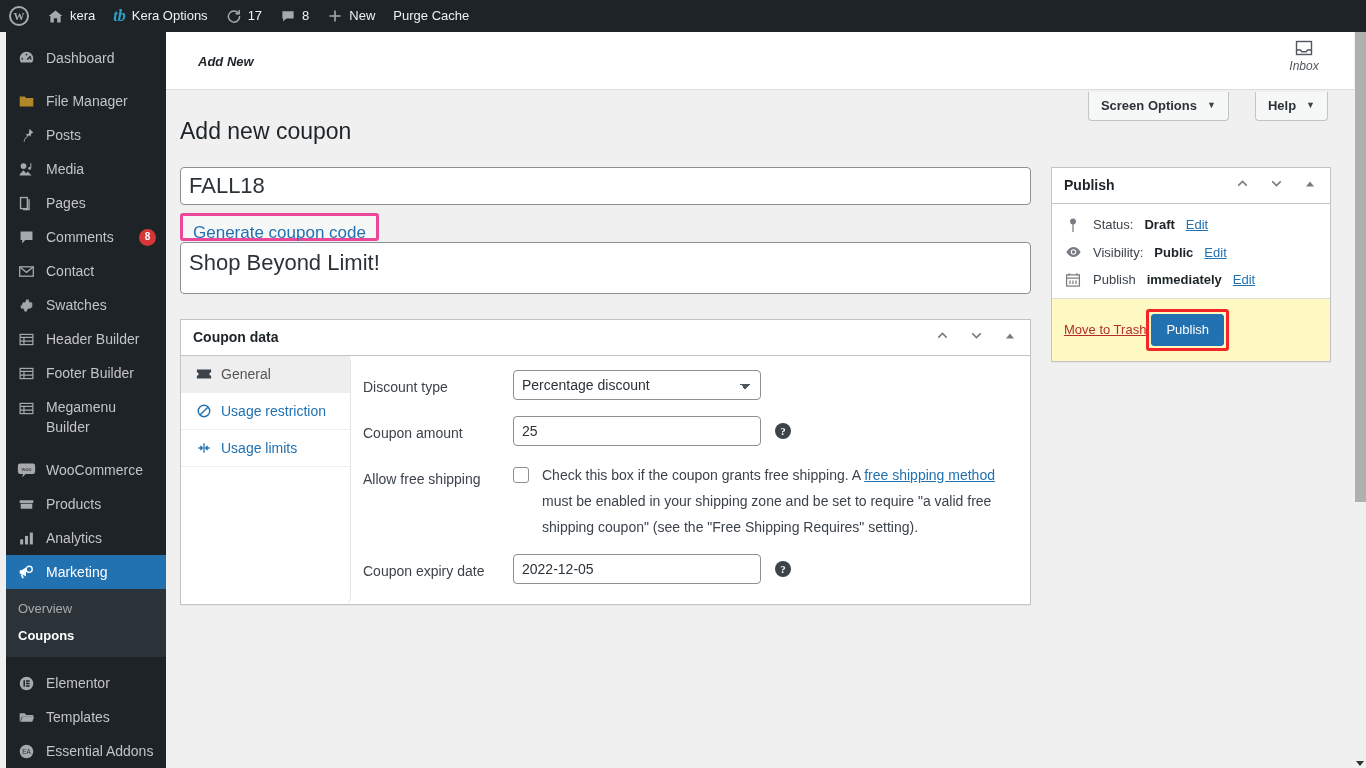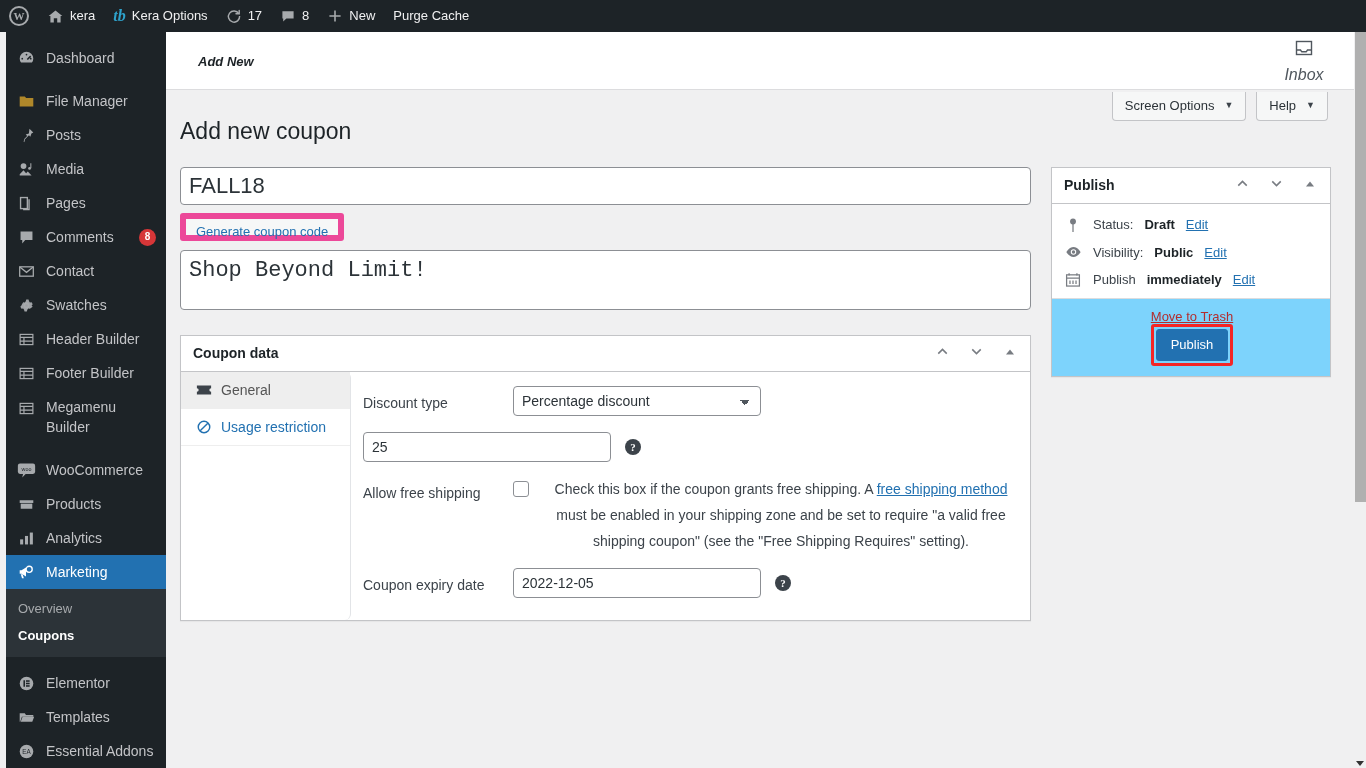--- a/index.html
+++ b/index.html
@@ -109,26 +109,26 @@
   .topbar-title {
     position: absolute; left: 38px; top: 22px;
     font-size: 13px; font-weight: bold; color: #1d2327;
   }
   .inbox-btn {
     position: absolute; right: 24px; top: 6px;
     width: 52px; text-align: center; cursor: pointer;
     color: #50575e;
   }
   .inbox-ico svg { display: block; margin: 0 auto; }
-  .inbox-label { font-size: 16px; margin-top: 8px; color: #50575e; }
+  .inbox-label { font-size: 12px; margin-top: 1px; color: #50575e; }
 
   
   .screen-meta {
     position: absolute; right: 26px; top: 60px;
-    display: flex; gap: 0;
+    display: flex; gap: 16px; font-weight: bold;
   }
   .meta-btn {
     background: #f6f7f7; border: 1px solid #c3c4c7; border-top: none;
     border-radius: 0 0 4px 4px;
     padding: 6px 12px 8px 12px;
     font-size: 13px; color: #2c3338; cursor: pointer;
     display: flex; align-items: center; gap: 10px;
     height: 29px;
   }
   .meta-btn + .meta-btn { margin-left: 10px; }
@@ -151,32 +151,32 @@
     padding: 3px 8px;
     font-size: 22px; font-weight: 400; line-height: 1.4;
     color: #2c3338;
     border: 1px solid #8c8f94; border-radius: 4px;
     background: #fff; outline: none;
     font-family: "Liberation Sans", sans-serif;
   }
   .gen-btn {
     margin-top: 8px;
     display: inline-block;
-    background: #f6f7f7; border: 6px solid #ec4899; border-radius: 3px;
-    color: #2271b1; font-size: 13px; line-height: 2;
+    background: #f6f7f7; border: 3px solid #ec4899; border-radius: 3px;
+    color: #2271b1; font-size: 17px; line-height: 2;
     padding: 0 10px; height: 28px; cursor: pointer;
   }
   .excerpt-area {
-    margin-top: 9px;
-    width: 100%; height: 60px;
+    margin-top: 0;
+    width: 100%; height: 52px;
     border: 1px solid #8c8f94; border-radius: 4px;
     background: #fff; resize: none;
     padding: 6px 8px;
     font-size: 22px; color: #2c3338; line-height: 1.3;
-    font-family: Liberation Mono, monospace;
+    font-family: Liberation Sans, sans-serif;
     outline: none;
   }
 
   
   .postbox {
     margin-top: 21px;
     background: #fff; border: 1px solid #c3c4c7;
     box-shadow: 0 1px 1px rgba(0,0,0,.04);
   }
   .postbox-header {
@@ -254,21 +254,21 @@
   .cb-desc {
     font-size: 14px; color: #3c434a; line-height: 26px;
     max-width: 494px;
   }
   .cb-desc a { color: #2271b1; }
   .wc-checkbox {
     width: 16px; height: 16px; flex: 0 0 16px;
     border: 1px solid #8c8f94; border-radius: 3px; background: #fff;
     margin-top: 5px; cursor: pointer;
   }
-  .cb-wrap { display: flex; gap: 13px; align-items: flex-start; text-align: center; }
+  .cb-wrap { display: flex; gap: 13px; align-items: flex-start; }
 
   
   .publish-box {
     background: #fff; border: 1px solid #c3c4c7;
     box-shadow: 0 1px 1px rgba(0,0,0,.04);
   }
   .pb-inside { padding: 7px 12px 4px 12px; }
   .pb-row {
     display: flex; align-items: center; gap: 11px;
     font-size: 13px; color: #3c434a;
@@ -276,25 +276,24 @@
   }
   .pb-ico {
     width: 18px; flex: 0 0 18px; color: #787c82;
     display: inline-flex; align-items: center; justify-content: center;
     font-size: 14px;
   }
   .pb-row b { color: #1d2327; }
   .pb-edit { color: #2271b1; text-decoration: underline; cursor: pointer; }
   .pb-actions {
     border-top: 1px solid #dcdcde;
-    background: #7dd3fc;
+    background: #fef9c3;
     display: flex; align-items: center; 
     padding: 10px 10px 10px 12px;
     min-height: 48px;
-    flex-direction: column;
   }
   .trash-link { color: #b32d2e; font-size: 13px; text-decoration: underline; cursor: pointer; }
   .publish-highlight {
     border: 3px solid #f52525; border-radius: 3px;
     padding: 2px; display: inline-block;
   }
   .btn-publish {
     background: #2271b1; border: 1px solid #2271b1; border-radius: 3px;
     color: #fff; font-size: 13px; line-height: 2.15;
     padding: 0 14px; height: 32px; cursor: pointer;
@@ -653,34 +652,43 @@
               </li>
               <li class="wc-tab">
                 <span class="t-ico">
                   <svg width="16" height="16" viewBox="0 0 20 20" fill="none" stroke="#2271b1" stroke-width="1.8">
                       <circle cx="10" cy="10" r="7.2"></circle>
                       <path d="m5.2 14.8 9.6-9.6"></path>
                     </svg>
                 </span>
                 <span>Usage restriction</span>
               </li>
+              <li class="wc-tab">
+                <span class="t-ico">
+                  <svg width="16" height="16" viewBox="0 0 20 20" fill="none" stroke="#2271b1" stroke-width="1.6">
+                      <path d="M10 4v12M3 10h5M12 10h5M5.5 7.5 8 10l-2.5 2.5M14.5 7.5 12 10l2.5 2.5"></path>
+                    </svg>
+                </span>
+                <span>Usage limits</span>
+              </li>
             </ul>
 
             <div class="wc-fields">
 
               <div class="field-row">
                 <div class="field-label">Discount type</div>
                 <div class="field-ctl">
                   <select class="wc-select">
                     <option>Percentage discount</option>
                   </select>
                 </div>
               </div>
 
               <div class="field-row">
+                <div class="field-label">Coupon amount</div>
                 <div class="field-ctl">
                   <input class="wc-text" type="text" value="25" style="">
                   <span class="help-tip">?</span>
                 </div>
               </div>
 
               <div class="field-row">
                 <div class="field-label">Allow free shipping</div>
                 <div class="field-ctl">
                   <div class="cb-wrap">

